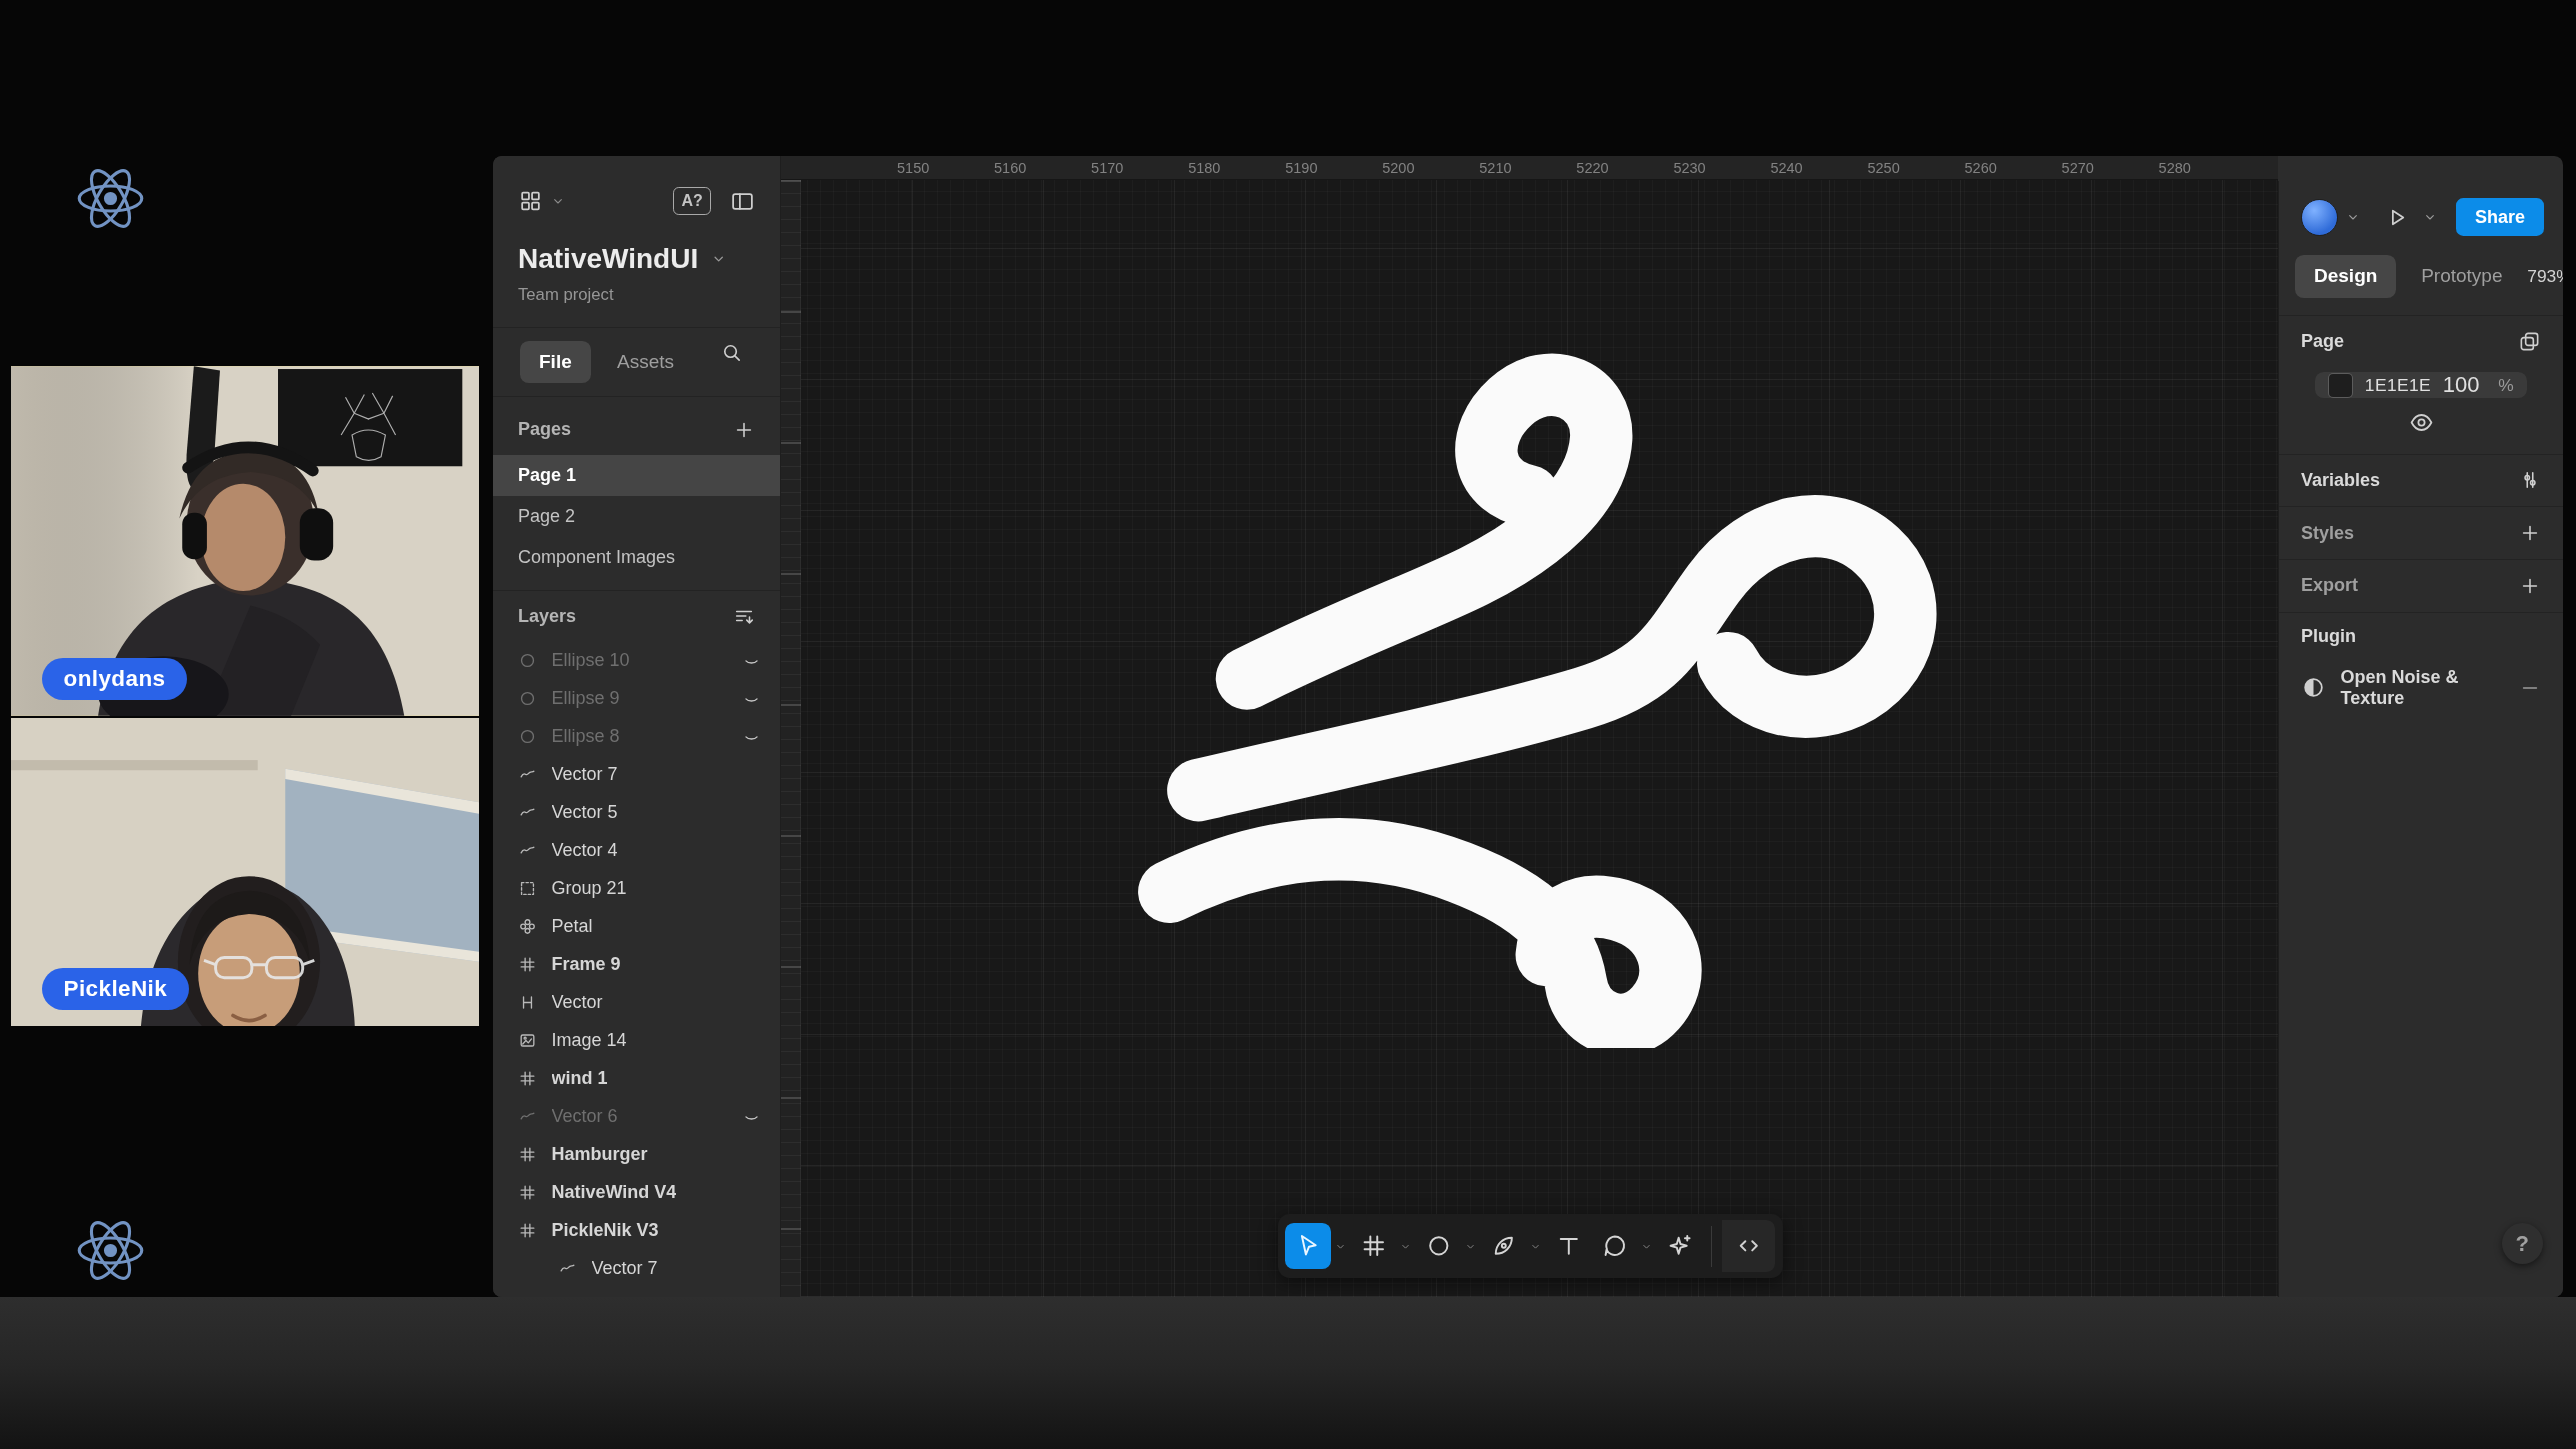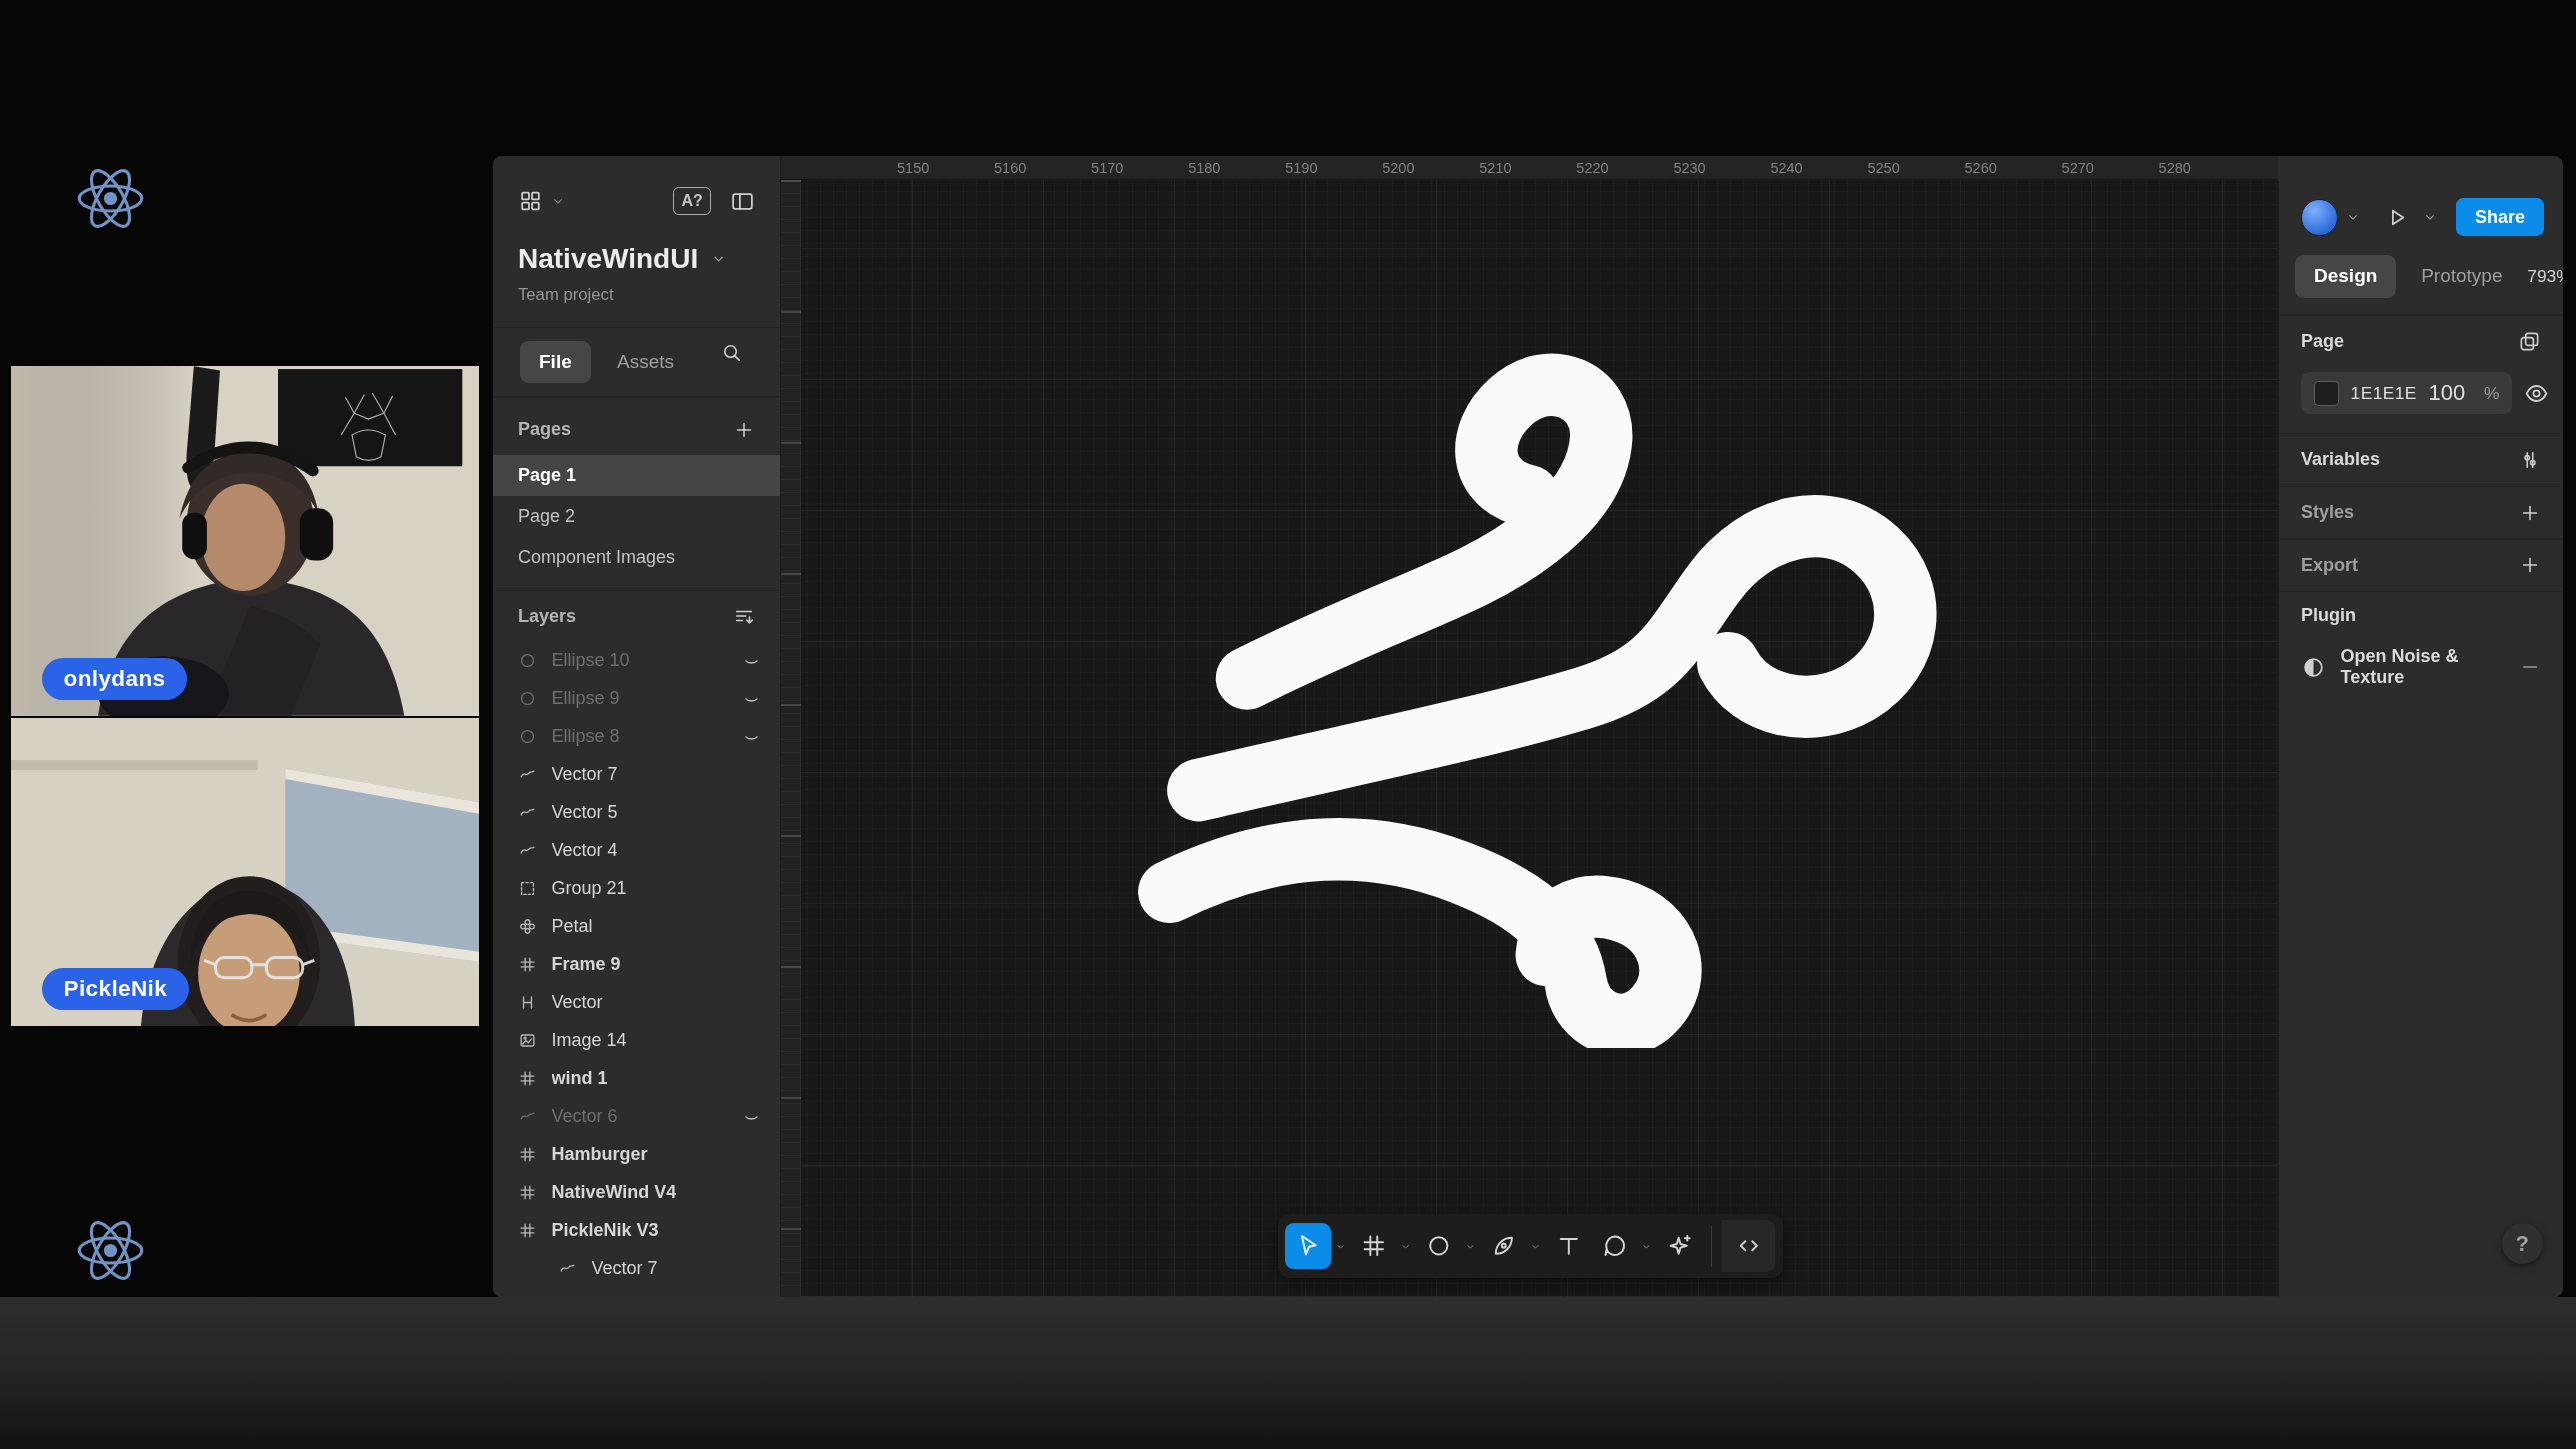--- a/index.html
+++ b/index.html
@@ -2,21 +2,21 @@
 <html style="font-size:11.6px"><head>
 <meta charset="utf-8">
 <style>
   html,body{margin:0;padding:0;background:#000;}
   body{width:2576px;height:1450px;position:relative;overflow:hidden;
        font-family:"Liberation Sans",sans-serif;-webkit-font-smoothing:antialiased;}
   .stage{position:absolute;inset:0;background:#060606;}
   .stage-bottom{position:absolute;left:0;right:0;top:1297px;height:152px;
        background:linear-gradient(180deg,#2e2e2e 0%,#262626 45%,#131313 100%);}
   
-  .cam{position:absolute;left:11px;width:468px;overflow:hidden;background:#f9a8d4;}
+  .cam{position:absolute;left:11px;width:468px;overflow:hidden;background:#fde047;}
   .cam svg{display:block;}
   .cam-badge{position:absolute;left:30.5px;bottom:16px;height:42px;border-radius:22px;
        display:flex;align-items:center;padding:0 22px;color:#fff;font-size:22.5px;
        font-weight:700;letter-spacing:0.4px;}
   .react-logo{position:absolute;width:75px;height:75px;opacity:.9;}
   
   .fig{position:absolute;left:493px;top:156px;width:2070px;height:1141px;
        background:#2c2c2c;border-radius:8.7px;overflow:hidden;display:flex;}
   .panel-l{width:287px;flex:none;background:#2c2c2c;display:flex;flex-direction:column;
        border-right:0.7px solid #1e1e1e;}
@@ -78,21 +78,21 @@
   .rp-row1{display:flex;align-items:center;padding:17.4px 19px 14.5px 22px;gap:7.3px;}
   .avatar{width:35px;height:35px;border-radius:50%;
        background:radial-gradient(circle at 35% 30%,#7fb1ff,#2f6bd8 70%);
        border:1.5px solid #1f1f1f;}
   .share-btn{margin-left:10.2px;height:38px;padding:0 19px;border-radius:7.3px;background:#0c8ce9;
        color:#fff;font-size:18px;font-weight:600;display:flex;align-items:center;}
   .rp-tabs{display:flex;align-items:center;padding:4.4px 19px 17.4px 16px;gap:5.8px;}
   .rp-zoom{margin-left:auto;display:flex;align-items:center;gap:7.3px;color:#d2d2d2;font-size:17.4px;}
   .rp-row{display:flex;align-items:center;padding:0 22px;height:52px;color:#dadada;
        font-size:18px;font-weight:600;}
-  .color-row{display:flex;align-items:center;gap:11.6px;padding:4.4px 22px 19px 22px;}
+  .color-row{display:flex;align-items:center;gap:11.6px;padding:4.4px 22px 19px 22px;flex-direction:column;}
   .color-group{flex:1;display:flex;align-items:center;height:42px;background:#3a3a3a;
        border-radius:8.7px;padding:0 13px;gap:11.6px;}
   .swatch{width:23px;height:23px;border-radius:5.1px;background:#1e1e1e;
        border:1.1px solid rgba(255,255,255,.28);}
   .hexv{color:#e0e0e0;font-size:17.4px;letter-spacing:0.4px;}
   .opv{margin-left:auto;color:#e0e0e0;font-size:22px;}
   .opu{color:#9a9a9a;font-size:17.4px;margin-left:7.3px;}
   .plugin-item{display:flex;align-items:center;gap:14.5px;padding:4.4px 22px;height:46px;
        color:#dadada;font-size:18px;font-weight:600;}
   .help-btn{position:absolute;right:20.3px;bottom:33px;width:41px;height:41px;border-radius:50%;

